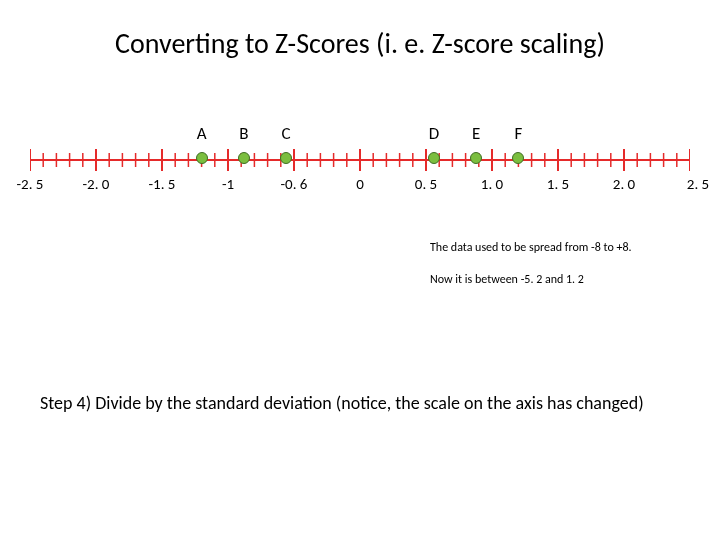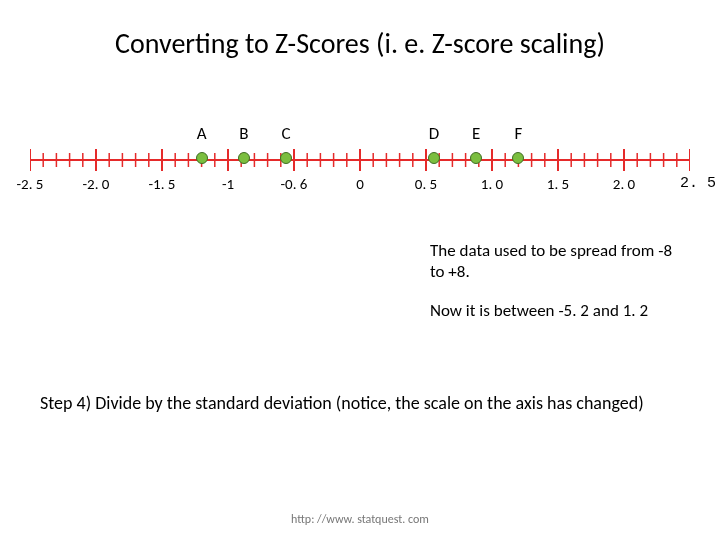--- a/index.html
+++ b/index.html
@@ -83,21 +83,21 @@
     font-size: 17px;
   }
   .steps p {
     margin: 0 0 20px 0;
   }
   .notes {
     position: absolute;
     top: 240px;
     left: 430px;
     width: 260px;
-    font-size: 17px;
+    font-size: 12px;
   }
   .notes p {
     margin: 0 0 18px 0;
   }
   .step4 {
     position: absolute;
     top: 392px;
     left: 40px;
     width: 640px;
     font-size: 18px;
@@ -205,27 +205,26 @@
         <div class="tick-label" style="left: -20px; text-align: center;">-2. 5</div>
         <div class="tick-label" style="left: 46px;">-2. 0</div>
         <div class="tick-label" style="left: 112px;">-1. 5</div>
         <div class="tick-label" style="left: 178px;">-1</div>
         <div class="tick-label" style="left: 244px;">-0. 6</div>
         <div class="tick-label" style="left: 310px;">0</div>
         <div class="tick-label" style="left: 376px;">0. 5</div>
         <div class="tick-label" style="left: 442px;">1. 0</div>
         <div class="tick-label" style="left: 508px;">1. 5</div>
         <div class="tick-label" style="left: 574px;">2. 0</div>
-        <div class="tick-label" style="left: 648px; font-family: Liberation Mono, monospace;">2. 5</div>
+        <div class="tick-label" style="left: 648px;">2. 5</div>
       </div>
   </div>
 
 
   <div class="notes">
     <p>The data used to be spread from -8 to +8.</p>
     <p>Now it is between -5. 2 and 1. 2</p>
   </div>
 
   <div class="step4">Step 4) Divide by the standard deviation (notice, the scale on the axis has changed)</div>
 
-  <div class="footer">http: //www. statquest. com</div>
 
 </div>
 
 </body></html>

